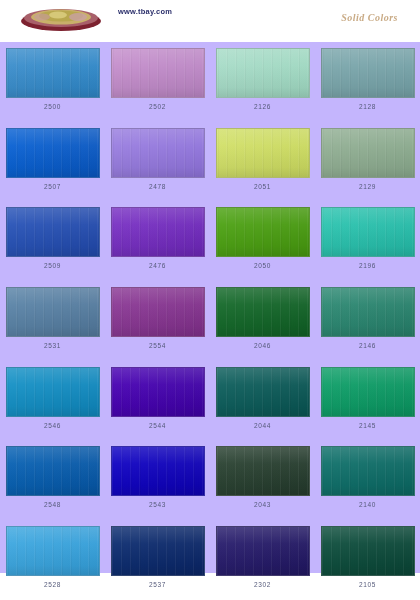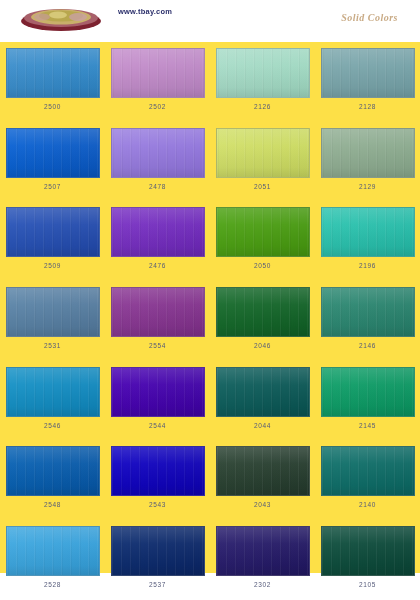--- a/index.html
+++ b/index.html
@@ -10,21 +10,21 @@
     height: 600px;
     overflow: hidden;
     background: #ffffff;
     font-family: "Liberation Sans", sans-serif;
   }
 
   .page {
     position: relative;
     width: 420px;
     height: 573px;
-    background: #fde047;
+    background: #c4b5fd;
   }
 
   
   .header {
     position: relative;
     height: 42px;
     width: 420px;
     background: #ffffff;
   }
 

